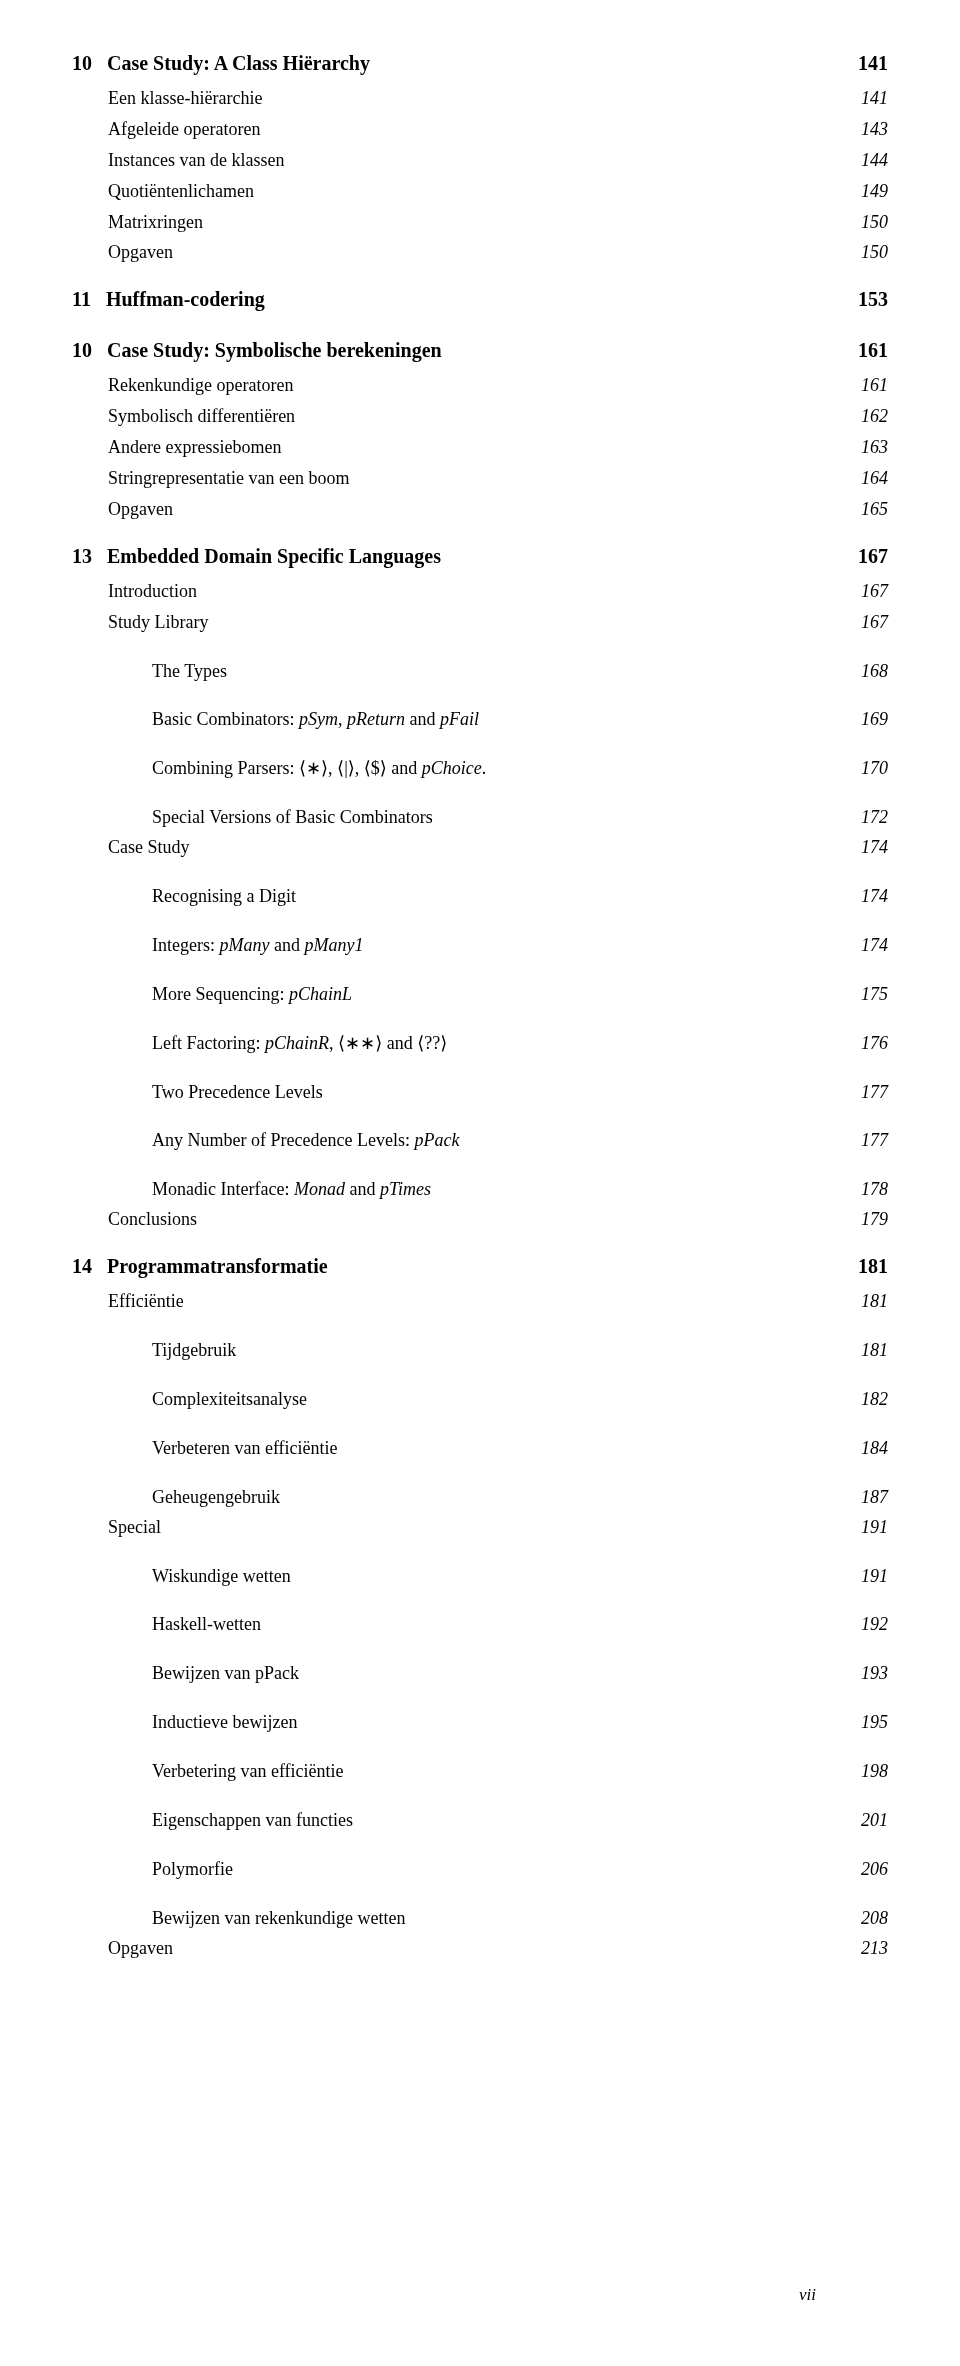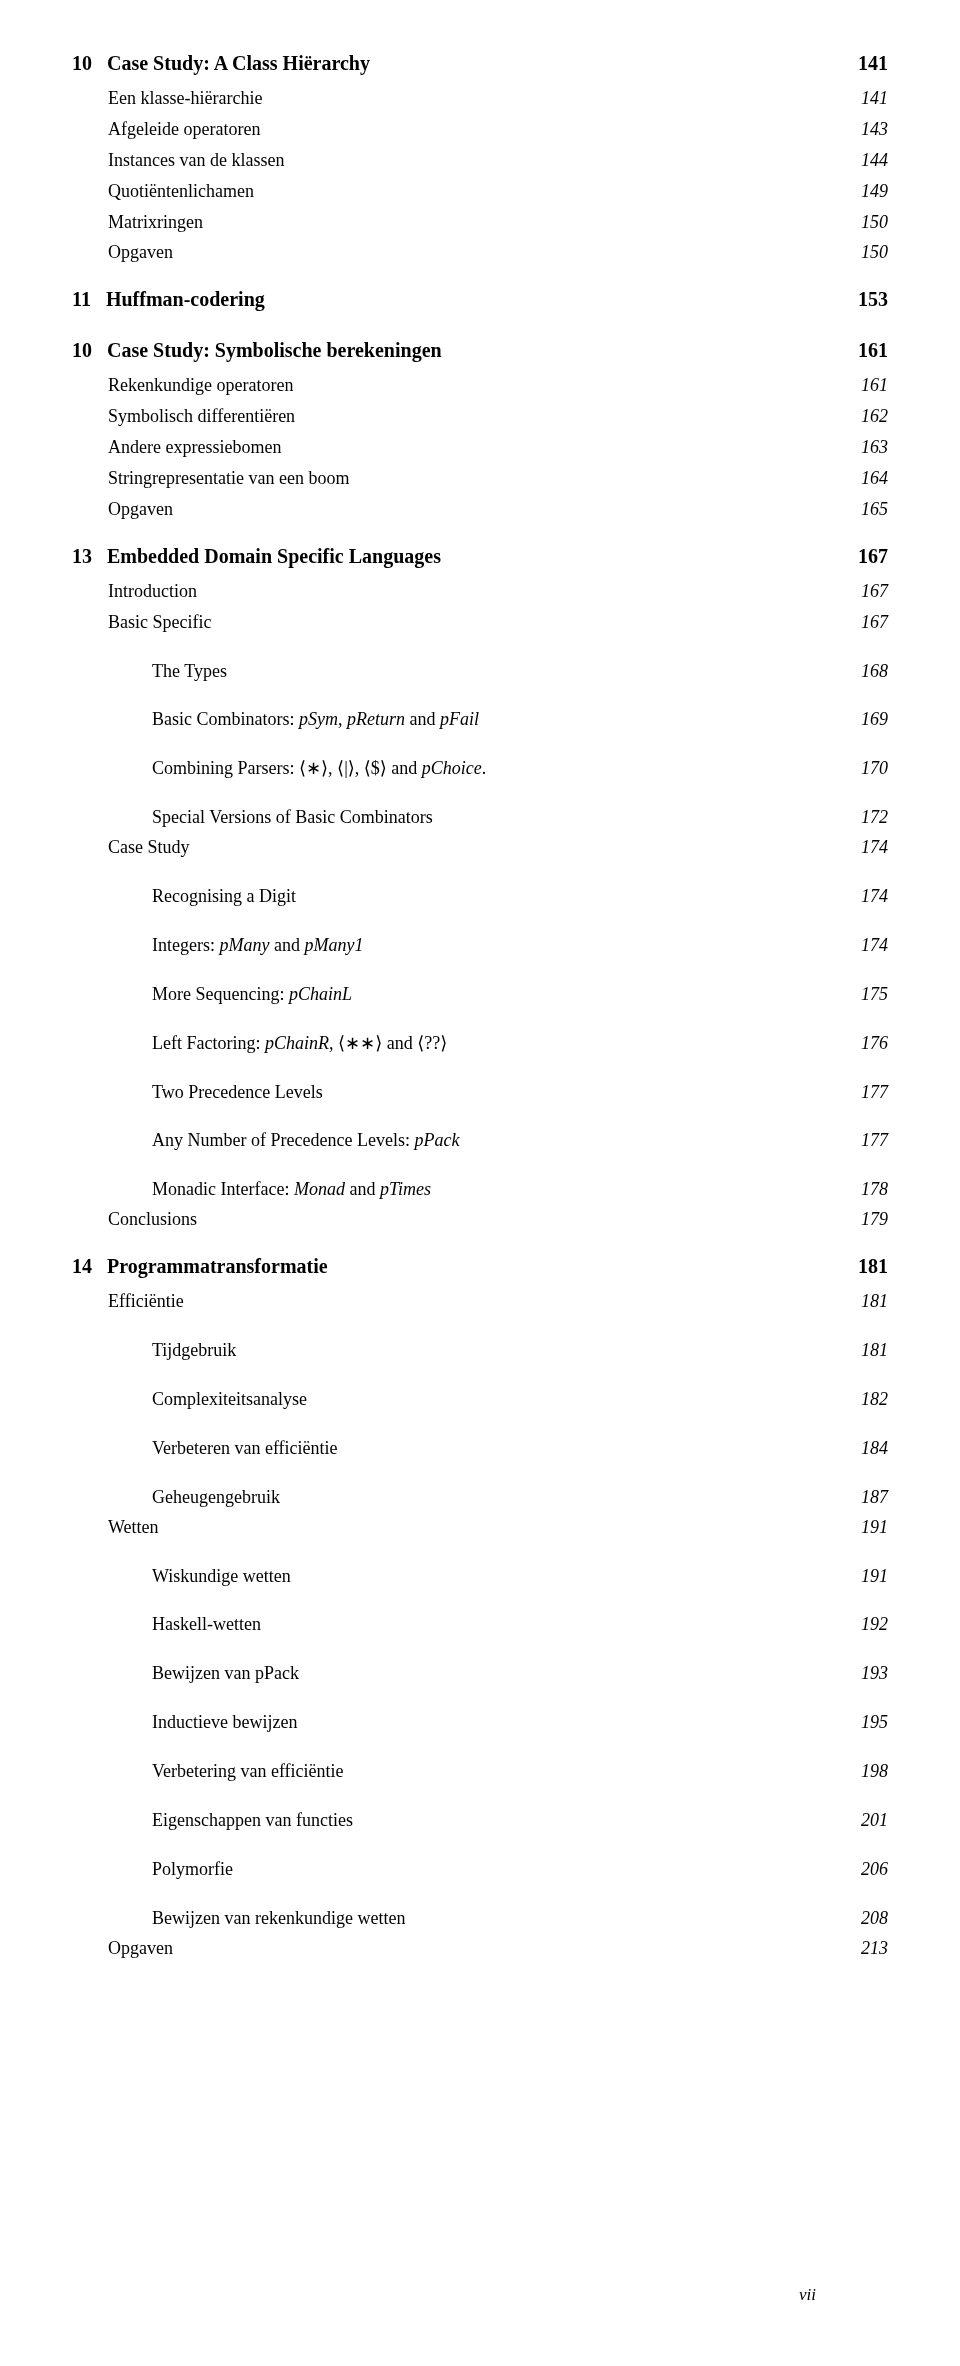--- a/index.html
+++ b/index.html
@@ -167,21 +167,21 @@
       </span>
       <span class="chapter-num">167</span>
     </div>
 
     <div class="section-entry">
       <span class="entry-label">Introduction</span>
       <span class="entry-page">167</span>
     </div>
 
     <div class="section-entry">
-      <span class="entry-label">Basic Specific</span>
+      <span class="entry-label">Study Library</span>
       <span class="entry-page">167</span>
     </div>
 
     <div class="subsection-entry">
       <span class="entry-label">The Types</span>
       <span class="entry-page">168</span>
     </div>
 
     <div class="subsection-entry">
       <span class="entry-label">
@@ -285,21 +285,21 @@
     <div class="subsection-entry">
       <span class="entry-label">Verbeteren van efficiëntie</span>
       <span class="entry-page">184</span>
     </div>
     <div class="subsection-entry">
       <span class="entry-label">Geheugengebruik</span>
       <span class="entry-page">187</span>
     </div>
 
     <div class="section-entry">
-      <span class="entry-label">Wetten</span>
+      <span class="entry-label">Special</span>
       <span class="entry-page">191</span>
     </div>
     <div class="subsection-entry">
       <span class="entry-label">Wiskundige wetten</span>
       <span class="entry-page">191</span>
     </div>
     <div class="subsection-entry">
       <span class="entry-label">Haskell-wetten</span>
       <span class="entry-page">192</span>
     </div>

